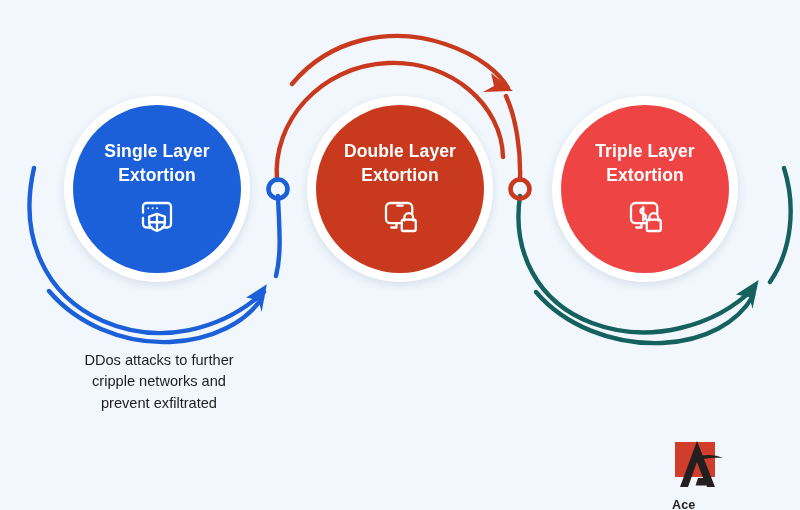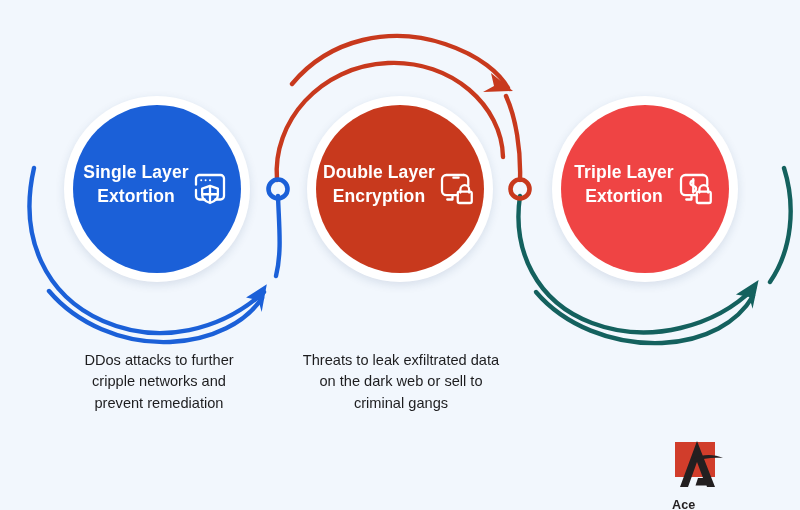--- a/index.html
+++ b/index.html
@@ -36,20 +36,21 @@
     box-shadow: 0 3px 10px rgba(30, 60, 110, 0.13);
     display: flex;
     align-items: center;
     justify-content: center;
   }
   .node-inner {
     width: 168px;
     height: 168px;
     border-radius: 50%;
     display: flex;
+    flex-direction: column;
     align-items: center;
     justify-content: center;
     color: #ffffff;
   }
   .node-title {
     font-size: 17.5px;
     font-weight: bold;
     line-height: 1.32;
     text-align: center;
     letter-spacing: 0.1px;
@@ -150,21 +151,21 @@
         <circle cx="24" cy="14" r="1.1" fill="#ffffff" stroke="none"></circle>
         <path d="M24 20.5l9 3v7.2c0 4.3-3.7 7.8-9 9.3-5.3-1.5-9-5-9-9.3V23.5l9-3z"></path>
         <path d="M24 21v18M15.3 30h17.4"></path>
       </svg>
     </div>
   </div>
 
   <div class="node node-2">
     <div class="node-inner" style="background:#c8391d;">
       <div class="node-title">Double Layer
-Encryption</div>
+Extortion</div>
       <svg class="node-icon" viewBox="0 0 48 48" xmlns="http://www.w3.org/2000/svg" fill="none" stroke="#ffffff" stroke-width="2.6" stroke-linecap="round" stroke-linejoin="round">
         <path d="M33 8H13a5 5 0 0 0-5 5v13a5 5 0 0 0 5 5h13"></path>
         <path d="M38 20v-7a5 5 0 0 0-5-5"></path>
         <path d="M21 11h6"></path>
         <path d="M20 31v5h-6"></path>
         <path d="M30 26h12a2 2 0 0 1 2 2v9a2 2 0 0 1-2 2H30a2 2 0 0 1-2-2v-9a2 2 0 0 1 2-2z" transform="translate(-2 1)"></path>
         <path d="M31 27v-3.4a5 5 0 0 1 10 0V27" transform="translate(-2 1)"></path>
       </svg>
     </div>
   </div>
@@ -180,24 +181,21 @@
         <path d="M22 14.5a3.2 3.2 0 0 0-3.2 3.2c0 3.6 6.4 1.9 6.4 5.6A3.2 3.2 0 0 1 22 26.5"></path>
         <path d="M22 12.6v15.4"></path>
         <path d="M30 26h12a2 2 0 0 1 2 2v9a2 2 0 0 1-2 2H30a2 2 0 0 1-2-2v-9a2 2 0 0 1 2-2z" transform="translate(-2 1)"></path>
         <path d="M31 27v-3.4a5 5 0 0 1 10 0V27" transform="translate(-2 1)"></path>
       </svg>
     </div>
   </div>
 
   <div class="caption caption-1">DDos attacks to further
 cripple networks and
-prevent remediation</div>
-  <div class="caption caption-2">Threats to leak exfiltrated data
-on the dark web or sell to
-criminal gangs</div>
+prevent exfiltrated</div>
 
   <div class="logo">
     <svg class="logo-mark" viewBox="0 0 52 50" xmlns="http://www.w3.org/2000/svg">
       <rect x="3" y="2" width="40" height="35" fill="#d13d2b"></rect>
       <path d="M25 1 L8 47 L16 47 L25 22 L31 38 L26 38 L23.5 45.5 L34.5 45.5 L35 47 L43 47 Z" fill="#231f20"></path>
       <path d="M20 19 C30 14 42 14 51 18 C42 17 31 18 22 22 Z" fill="#231f20"></path>
     </svg>
     <div class="logo-text">Ace
 Cloud
 Hosting</div>

